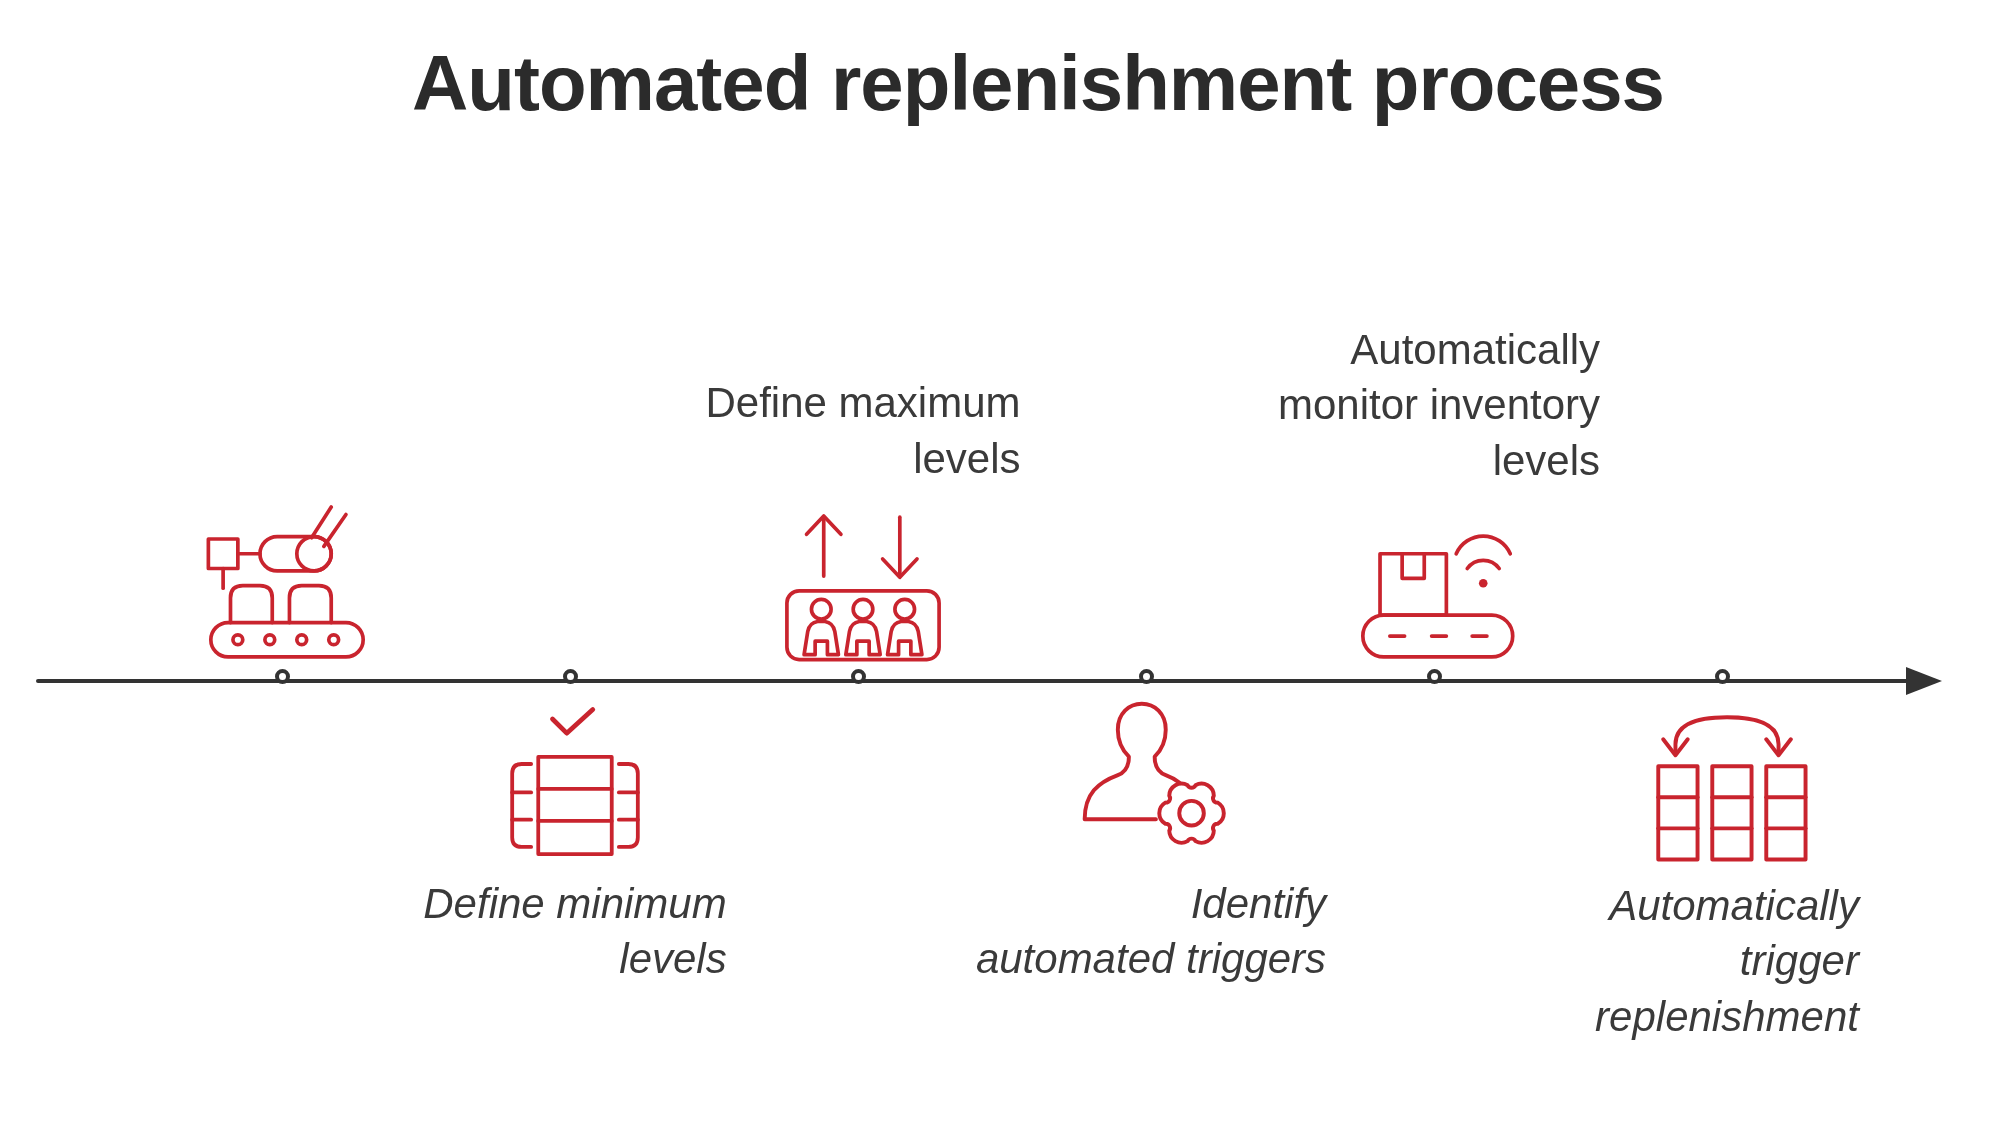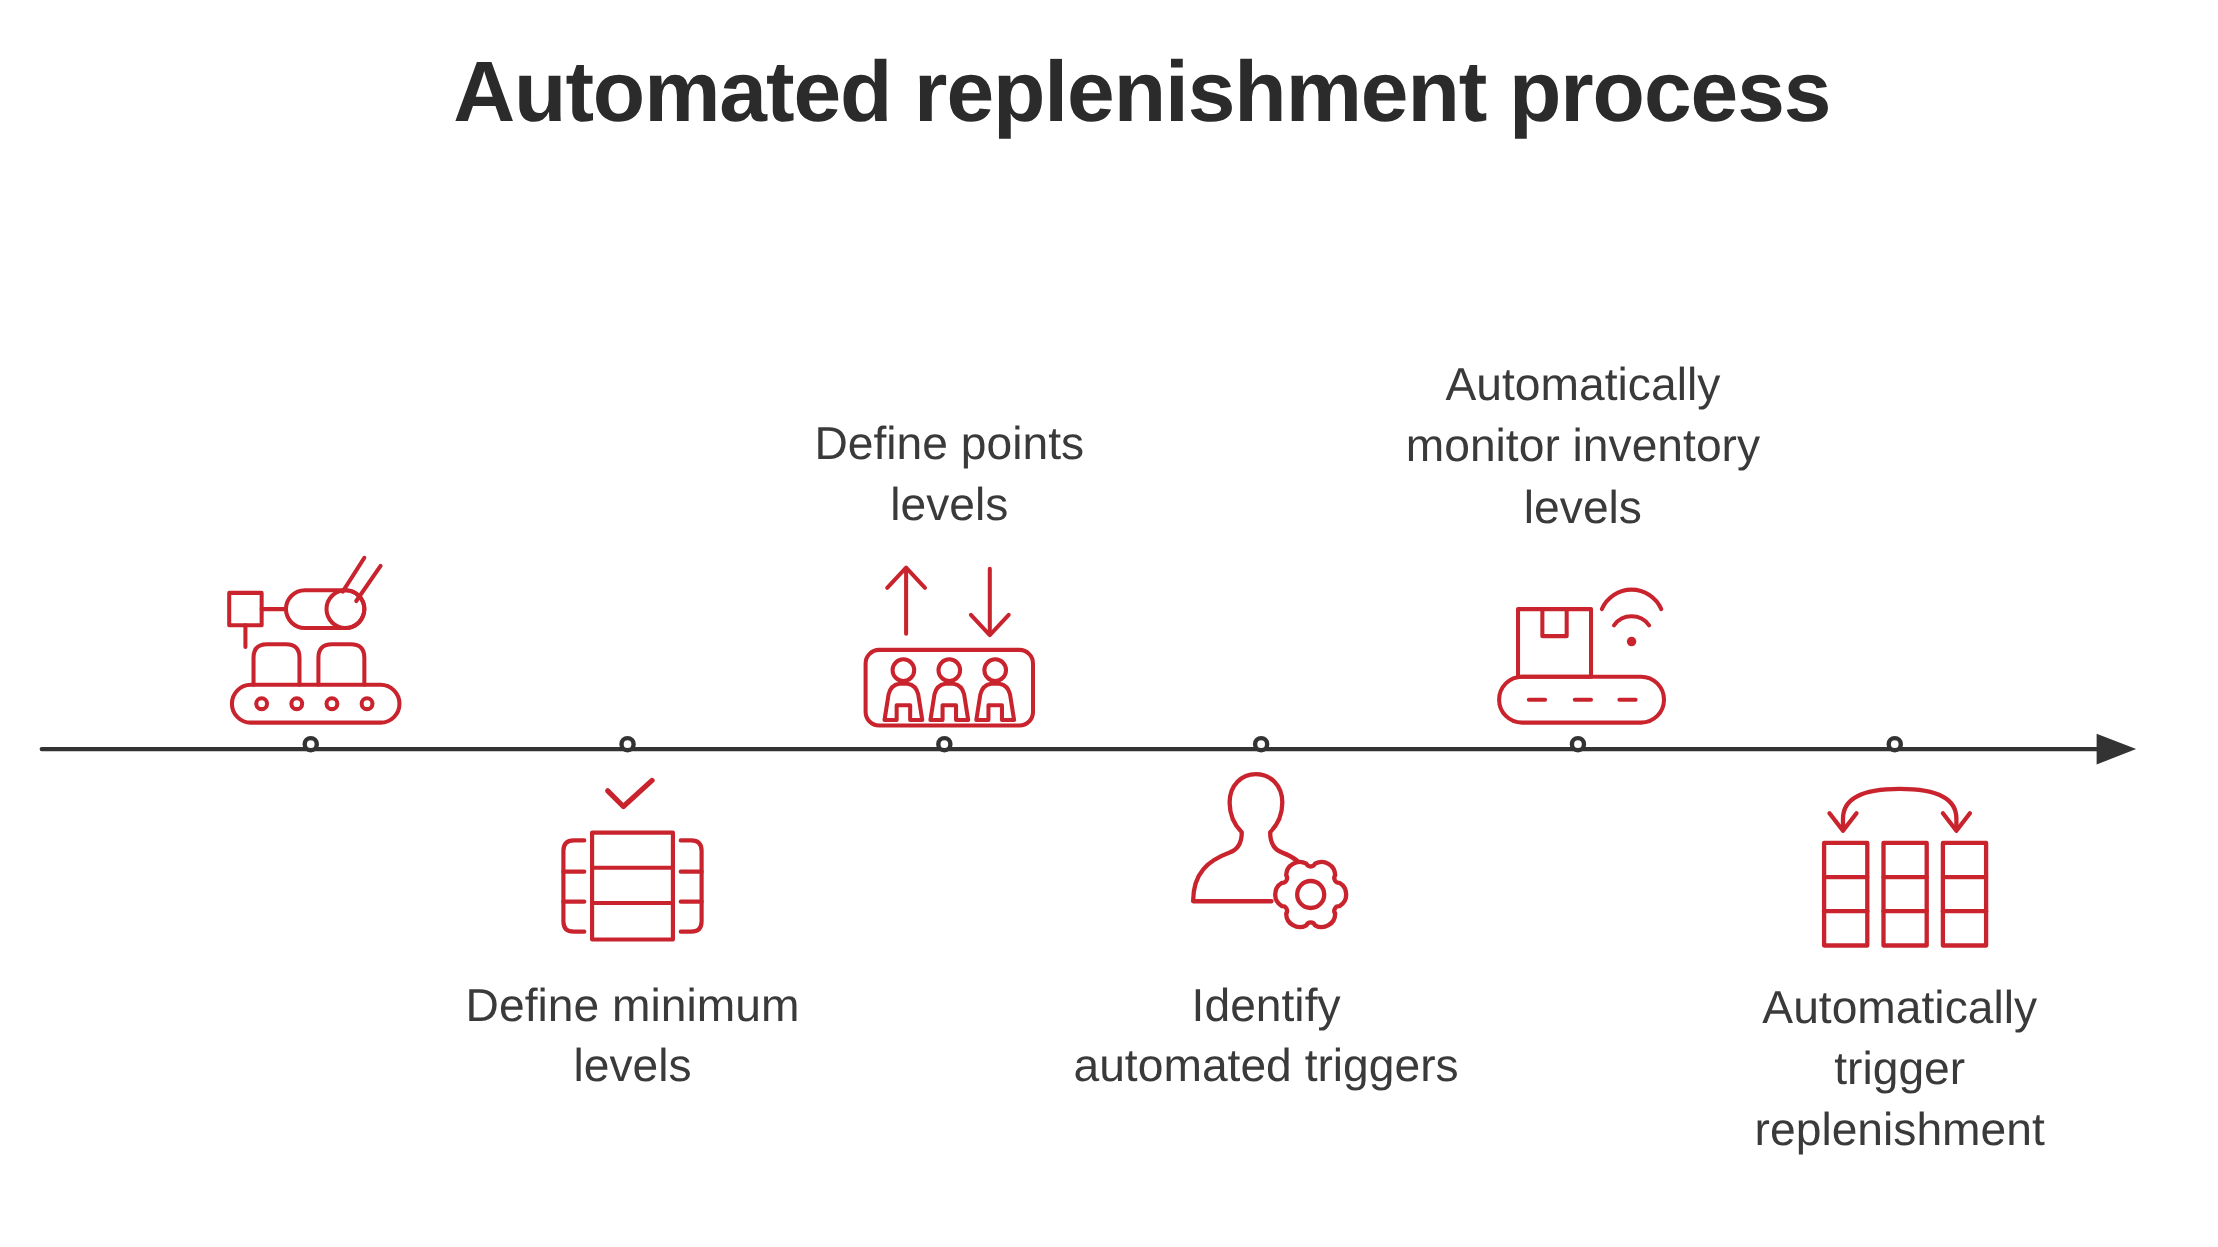--- a/index.html
+++ b/index.html
@@ -49,24 +49,24 @@
   
   .step {
     position: absolute; width: 460px;
     display: flex; flex-direction: column; align-items: center;
   }
   .step.above { bottom: 472px; justify-content: flex-end; }
   .step.below { top: 700px; }
   .step-label {
     color: var(--text-dark);
     font-size: 42px; line-height: 1.32;
-    text-align: center; white-space: pre-line;
+    text-align: right; white-space: pre-line;
   }
   .step.above .step-label { margin-bottom: 14px; }
-  .step.below .step-label { margin-top: 26px; }
+  .step.below .step-label { margin-top: 16px; font-style: italic; }
   .icon { color: var(--accent-red); line-height: 0; }
   .icon svg { display: block; }
 </style>
 </head>
 <body>
 
 <div class="stage">
 
   <h1 class="title">Automated replenishment process</h1>
 
@@ -113,21 +113,21 @@
         <path d="M102 54 H110 Q118 54 118 62 V116 Q118 124 110 124 H102"></path>
         <path d="M102 78 H118"></path>
         <path d="M102 101 H118"></path>
       </svg>
     </div>
     <div class="step-label">Define minimum
 levels</div>
   </div>
 
   <div class="step above" style="left:633px">
-    <div class="step-label">Define points
+    <div class="step-label">Define maximum
 levels</div>
     <div class="icon">
       <svg width="172" height="162" viewBox="0 0 140 132" fill="none" stroke="currentColor" stroke-width="3" stroke-linecap="round" stroke-linejoin="round">
         <path d="M38 62 V14"></path>
         <path d="M24 28 L38 13 L52 28"></path>
         <path d="M100 14 V62"></path>
         <path d="M86 48 L100 63 L114 48"></path>
         <rect x="8" y="74" width="124" height="56" rx="10"></rect>
         <circle cx="36" cy="89" r="8"></circle>
         <path d="M22 126 L25 107 Q26.5 100 33 99 H39 Q45.5 100 47 107 L50 126 H41 V115 H31 V126 Z"></path>

